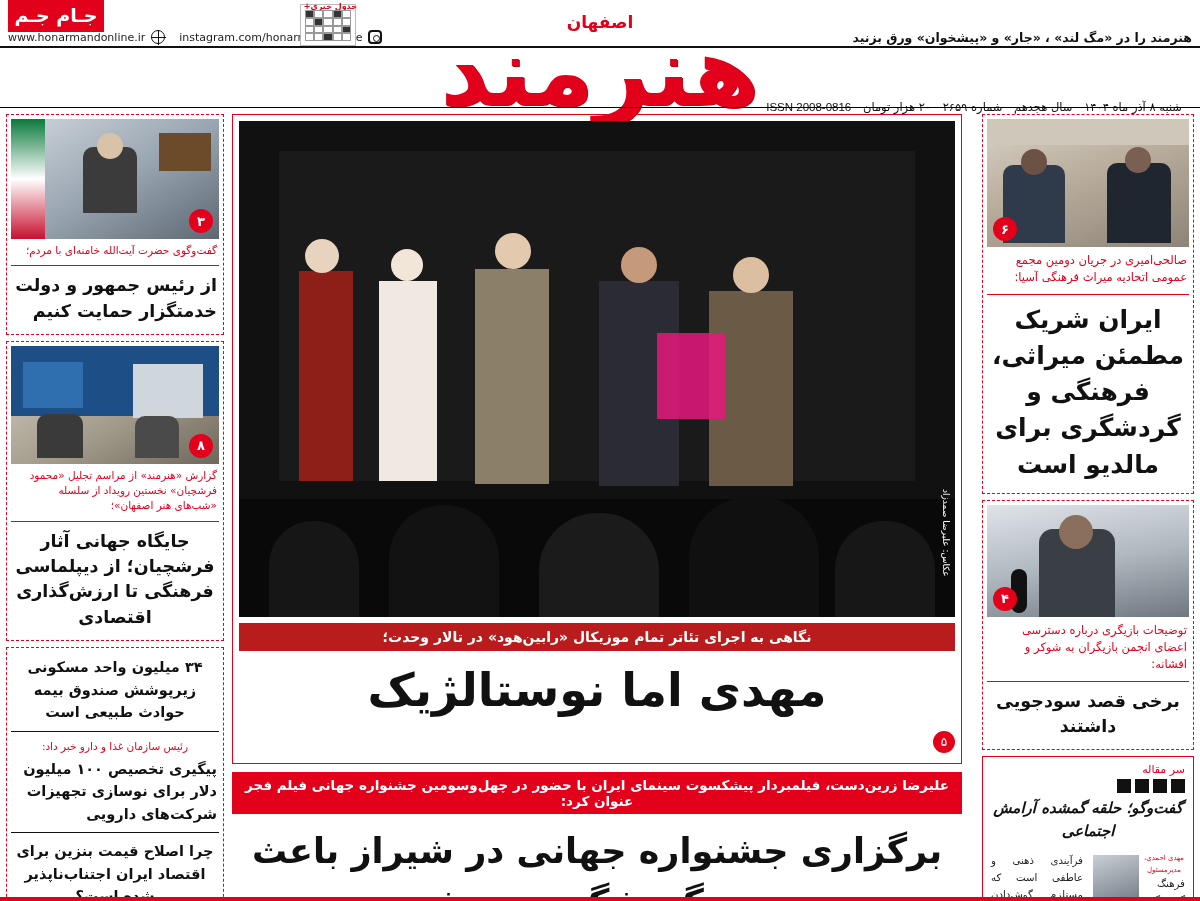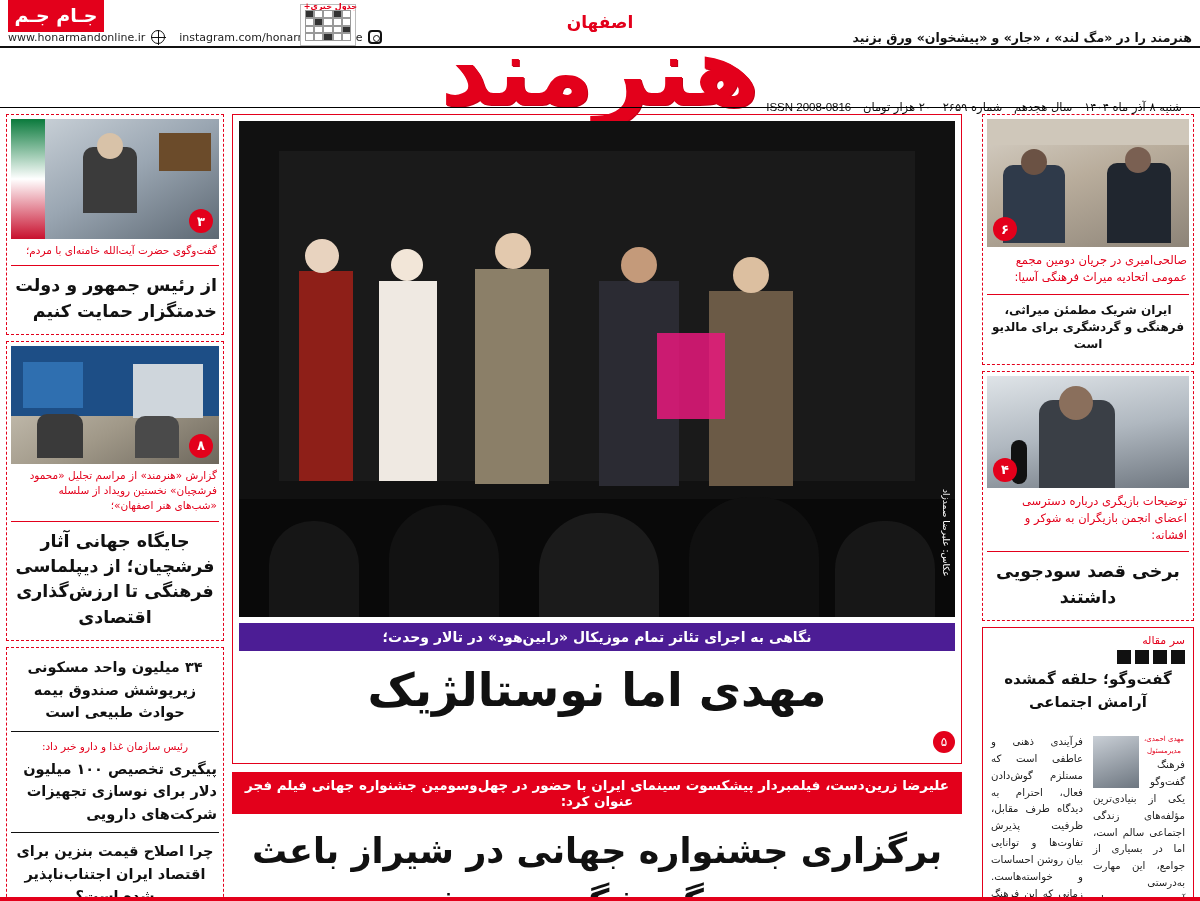--- a/index.html
+++ b/index.html
@@ -60,54 +60,54 @@
   .dashed-box { border:1.5px dashed #e3001b; padding:4px; background:#fff; }
 
   .photo { width:100%; background:#2a2a2a; position:relative; overflow:hidden; }
   .badge {
     position:absolute; width:24px; height:24px; border-radius:50%;
     background:#e3001b; color:#fff; font-size:13px; font-weight:bold;
     display:flex; align-items:center; justify-content:center;
   }
 
   .kicker { color:#e3001b; font-size:11.5px; line-height:1.5; margin:5px 2px 3px; }
-  .headline { font-size:12px; font-weight:bold; line-height:1.45; margin:2px 2px 6px; color:#111; }
+  .headline { font-size:25px; font-weight:bold; line-height:1.45; margin:2px 2px 6px; color:#111; }
   .headline.sm { font-size:17.5px; }
   .sep-line { height:1px; background:#e3001b; margin:7px 0; }
   .sep-line.black { background:#111; }
 
   
   .rc-block { margin-bottom:6px; }
   .rc-photo1 { height:128px; background:linear-gradient(160deg,#d8d2c8 0%,#b9ad9c 45%,#8d8478 100%); position:relative; }
   .rc-photo2 { height:112px; background:linear-gradient(170deg,#dfe4e8 0%,#b0b8c0 50%,#6f7780 100%); position:relative; }
 
   
   .center-frame { border:1.5px solid #e3001b; padding:6px; }
   .stage-photo { width:100%; height:496px; position:relative; background:#0c0c0c; overflow:hidden; }
   .photo-credit { position:absolute; right:4px; bottom:40px; color:#fff; font-size:9px; writing-mode:vertical-rl; }
-  .center-kicker { background:#4c1d95; color:#fff; font-size:14px; font-weight:bold; text-align:center; padding:6px 4px; margin-top:6px; }
+  .center-kicker { background:#b91c1c; color:#fff; font-size:14px; font-weight:bold; text-align:center; padding:6px 4px; margin-top:6px; }
   .center-headline { font-size:46px; font-weight:bold; text-align:center; letter-spacing:3px; padding:12px 0 14px; }
   .center-badge { width:22px; height:22px; border-radius:50%; background:#e3001b; color:#fff; font-size:12px; display:flex; align-items:center; justify-content:center; margin:0 0 4px auto; }
 
   .bottom-center { margin-top:8px; }
   .bc-kicker { background:#e3001b; color:#fff; font-size:13.5px; font-weight:bold; text-align:center; padding:5px 4px; }
   .bc-headline { font-size:35px; font-weight:bold; text-align:center; line-height:1.45; padding:12px 0 6px; }
 
   
   .lc-photo1 { height:120px; background:linear-gradient(150deg,#cfd6dc 0%,#9aa6b2 50%,#5d6873 100%); position:relative; }
   .lc-photo2 { height:118px; background:linear-gradient(150deg,#d9d3c6 0%,#a09888 60%,#6d675c 100%); position:relative; }
   .lc-text { font-size:14.5px; font-weight:bold; line-height:1.55; margin:4px 2px; }
   .lc-kicker { color:#e3001b; font-size:10.5px; line-height:1.45; margin:4px 2px 2px; }
 
   
   .article-box { border:1.5px solid #e3001b; padding:6px 8px; margin-top:6px; }
   .art-tag { color:#e3001b; font-size:11px; text-align:right; margin-bottom:3px; }
   .art-squares { display:flex; gap:4px; justify-content:flex-start; margin-bottom:4px; }
   .art-squares i { width:14px; height:14px; background:#111; display:block; }
-  .art-title { font-size:15px; font-weight:bold; line-height:1.5; text-align:center; margin-bottom:21px; }
+  .art-title { font-size:15px; font-weight:bold; line-height:1.5; text-align:center; margin-bottom:11px;font-style:italic; }
   .art-body { font-size:10.2px; line-height:1.65; text-align:justify; column-count:2; column-gap:10px; color:#222; }
   .art-avatar { float:left; width:46px; height:52px; background:linear-gradient(160deg,#c9cfd6,#6d7680); margin:2px 4px 2px 0; }
   .art-avatar-cap { font-size:7px; color:#e3001b; text-align:center; }
 
   .footer-rule { position:absolute; bottom:0; left:0; width:1200px; height:4px; background:#e3001b; }
 
   
   .fig { position:absolute; background:rgba(0,0,0,0.18); }
 </style>
 </head>

